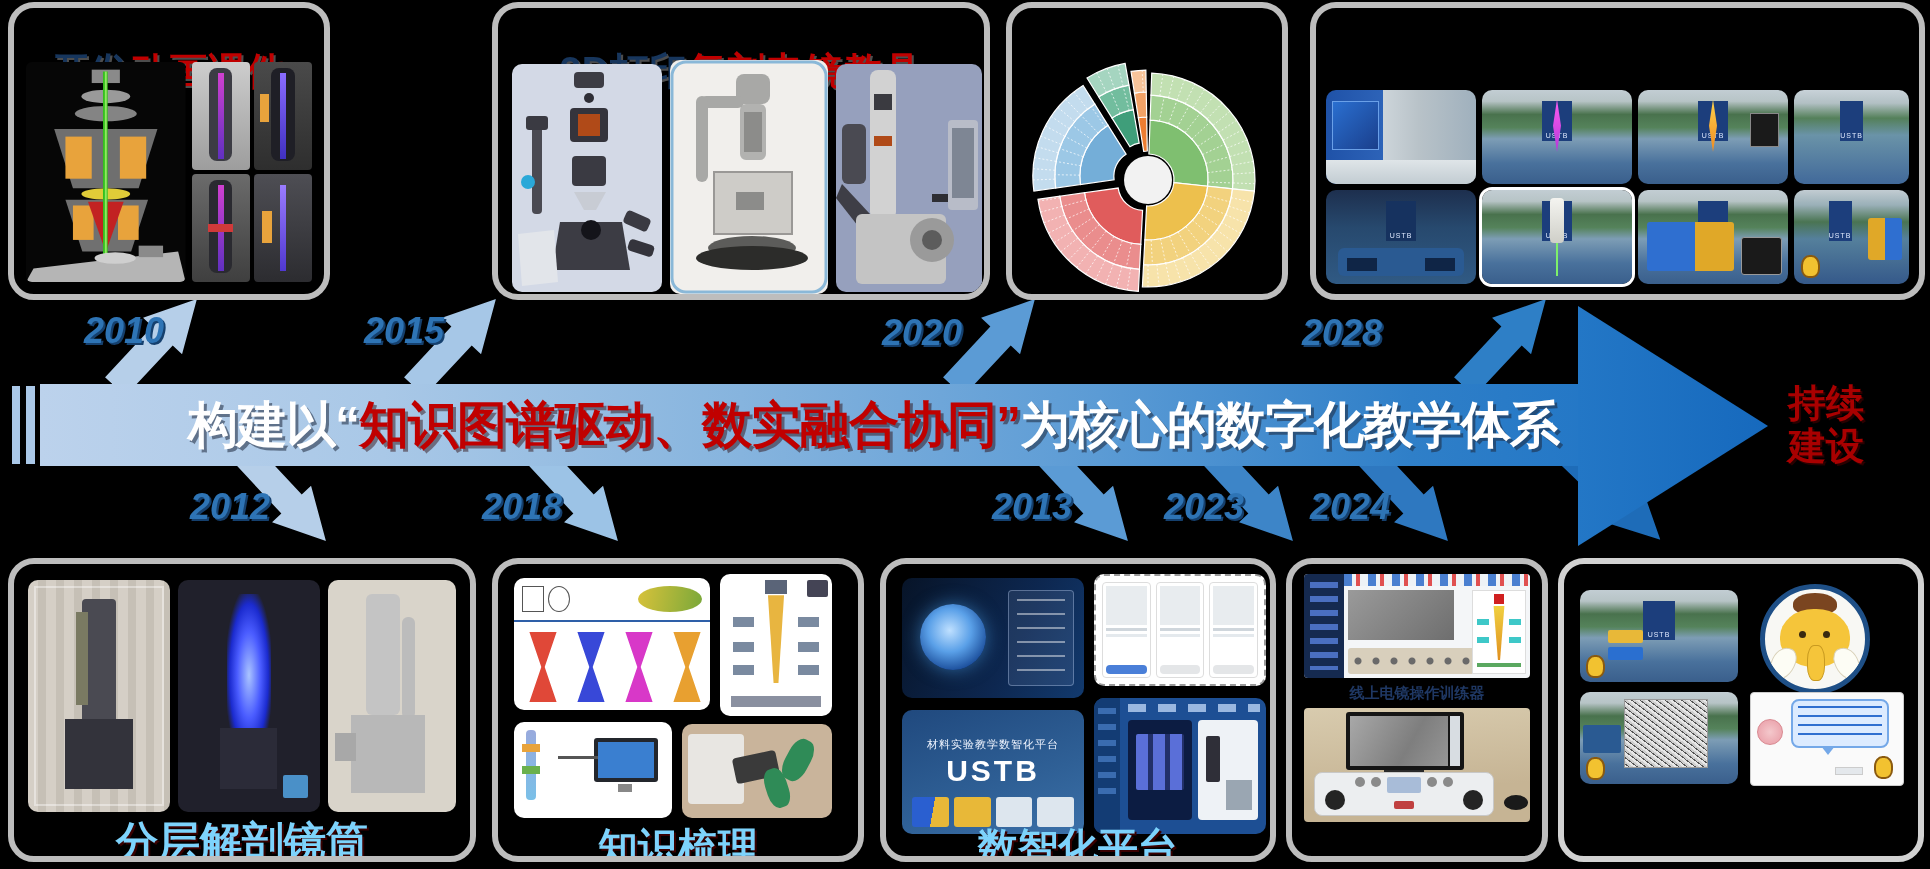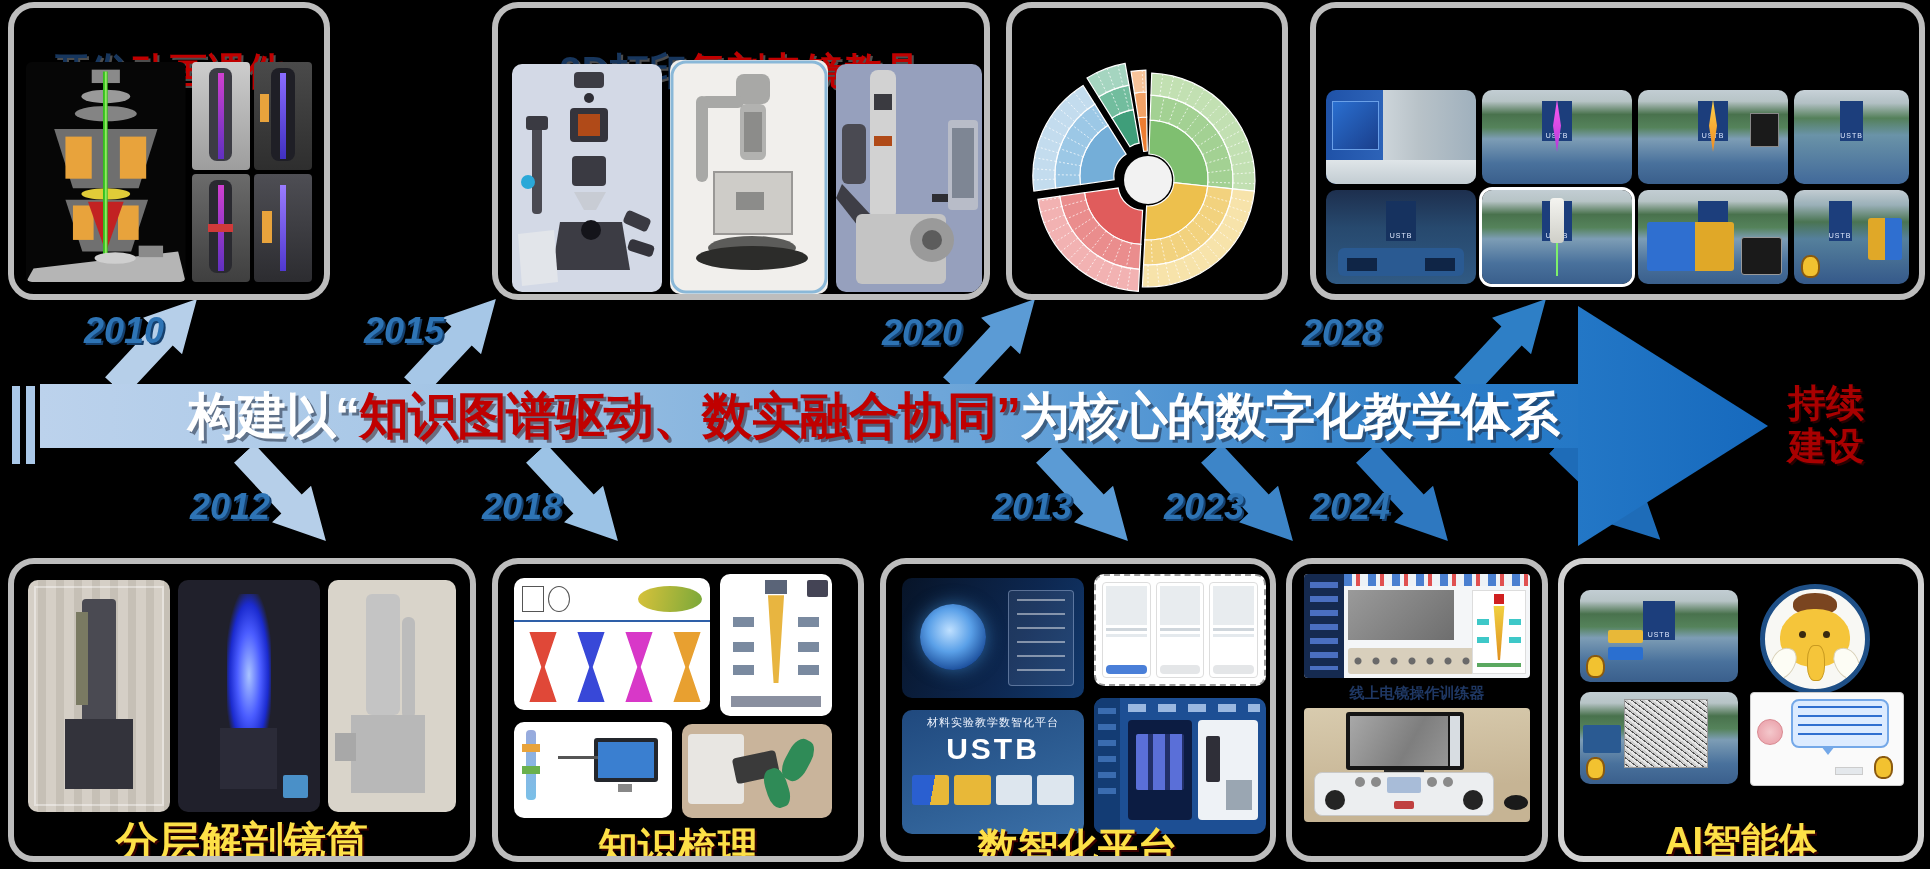--- a/index.html
+++ b/index.html
@@ -6,34 +6,34 @@
   .stage{position:relative;width:1930px;height:869px;background:#000;overflow:hidden;
          font-family:"Liberation Sans","DejaVu Sans",sans-serif;}
 
   
   .panel{position:absolute;background:#000;border:6px solid #bdbdbd;border-radius:26px;
          box-sizing:border-box;z-index:5;overflow:hidden;}
   .ptitle{position:absolute;left:0;right:0;top:6px;text-align:center;font-weight:900;
           font-size:38px;letter-spacing:1px;white-space:nowrap;}
   .ptitle .navy{color:#17365d;text-shadow:2px 2px 0 #4d4d4d;}
   .ptitle .red{color:#c00000;text-shadow:2px 2px 0 #4d4d4d;}
-  .btitle{position:absolute;left:0;right:0;text-align:center;font-weight:900;color:#fde047;
+  .btitle{position:absolute;left:0;right:0;text-align:center;font-weight:900;color:#7dd3fc;
           text-shadow:2px 2px 0 #3a0000;white-space:nowrap;}
 
   
   .yr{position:absolute;width:120px;text-align:center;font-size:36px;font-weight:900;
       font-style:italic;color:#2e74b5;text-shadow:2px 2px 0 #15406e;z-index:6;}
   .ar{position:absolute;width:120px;height:58px;z-index:1;
       clip-path:polygon(0 26%,58% 26%,58% 4%,100% 50%,58% 96%,58% 74%,0 74%);}
   .ar.up{transform:rotate(-47deg);}
   .ar.dn{transform:rotate(47deg);}
 
   
   .speedbar{position:absolute;background:#aac8e8;z-index:2;}
-  .band{position:absolute;left:40px;top:384px;width:1542px;height:64px;z-index:2;
+  .band{position:absolute;left:40px;top:384px;width:1542px;height:82px;z-index:2;
         background:linear-gradient(90deg,#bcd2ec 0%,#a9c8e7 22%,#86b4de 45%,#5b9bd5 68%,#2f7fc8 88%,#2377c6 100%);padding-left:16px;}
   .band-head{position:absolute;left:1578px;top:306px;width:190px;height:240px;z-index:3;
              background:linear-gradient(90deg,#2377c6,#1669bd);clip-path:polygon(0 0,100% 50%,0 100%);}
   .band-text{position:absolute;left:148px;top:50%;transform:translateY(-50%);
              font-size:50px;font-weight:900;letter-spacing:-1px;white-space:nowrap;}
   .band-text .w{color:#ffffff;text-shadow:3px 3px 0 rgba(30,40,60,.55);}
   .band-text .r{color:#c00000;text-shadow:3px 3px 0 rgba(40,0,0,.45);}
   .band-tail{position:absolute;left:1788px;top:382px;font-size:38px;font-weight:900;
              color:#a90000;line-height:1.12;text-shadow:2px 2px 0 #2a0000;z-index:4;}
 
@@ -444,21 +444,21 @@
           <div style="margin-top:auto;height:9px;background:#e4e6e8;border-radius:4px;"></div>
         </div>
       <div style="flex:1;border:1px solid #ddd;border-radius:4px;display:flex;flex-direction:column;padding:3px;gap:3px;">
           <div style="height:44%;background:#e8ecef;"></div>
           <div style="height:3px;background:#cfd6dc;"></div>
           <div style="height:3px;background:#e4e9ed;"></div>
           <div style="margin-top:auto;height:9px;background:#e4e6e8;border-radius:4px;"></div>
         </div>
     </div>
     <div class="art" style="left:16px;top:146px;width:182px;height:124px;background:linear-gradient(160deg,#20497e,#2f6096 60%,#3b70a8);text-align:center;">
-      <div style="margin-top:5px;font-size:11px;color:#f0f5ff;letter-spacing:1px;">材料实验教学数智化平台</div>
+      <div style="margin-top:27px;font-size:11px;color:#f0f5ff;letter-spacing:1px;">材料实验教学数智化平台</div>
       <div style="margin-top:2px;font-size:30px;font-weight:900;color:#fff;letter-spacing:3px;">USTB</div>
       <div style="display:flex;gap:5px;margin:9px 10px 0;">
         <div style="flex:1;height:30px;border-radius:3px;background:linear-gradient(100deg,#2a5fd0 55%,#e8b838 55%);"></div>
         <div style="flex:1;height:30px;border-radius:3px;background:#e8b838;"></div>
         <div style="flex:1;height:30px;border-radius:3px;background:#dde6ee;"></div>
         <div style="flex:1;height:30px;border-radius:3px;background:#dde6ee;"></div>
       </div>
     </div>
     <div class="art" style="left:208px;top:134px;width:172px;height:136px;background:#1d4f94;">
       <div style="position:absolute;left:0;top:0;bottom:0;width:26px;background:#133c74;"></div>
@@ -544,16 +544,15 @@
     </div>
     <div class="art" style="left:186px;top:128px;width:152px;height:92px;background:#fafafa;border:1px solid #ccc;border-radius:4px;">
       <div style="position:absolute;left:26%;top:7%;width:62%;height:48%;background:#dcebff;border:2px solid #74a8e8;border-radius:8px;">
         <div style="position:absolute;inset:5px;background:repeating-linear-gradient(180deg,#2f6fd0 0 2px,transparent 2px 9px);"></div>
         <div style="position:absolute;left:30%;bottom:-9px;width:0;height:0;border-left:7px solid transparent;border-right:7px solid transparent;border-top:9px solid #74a8e8;"></div>
       </div>
       <div style="position:absolute;left:6px;top:26px;width:24px;height:24px;border-radius:50%;background:radial-gradient(#f4c8cc,#e89aa4);border:1px solid #d88890;"></div>
       <div class="mascot" style="right:10px;bottom:6px;"></div>
       <div style="position:absolute;right:40px;bottom:10px;width:26px;height:6px;background:#e4e8ec;border:1px solid #ccc;"></div>
     </div>
-    <div class="btitle" style="top:252px;font-size:38px;">AI智能体</div>
   </section>
 
 </div>
 
 </body></html>

